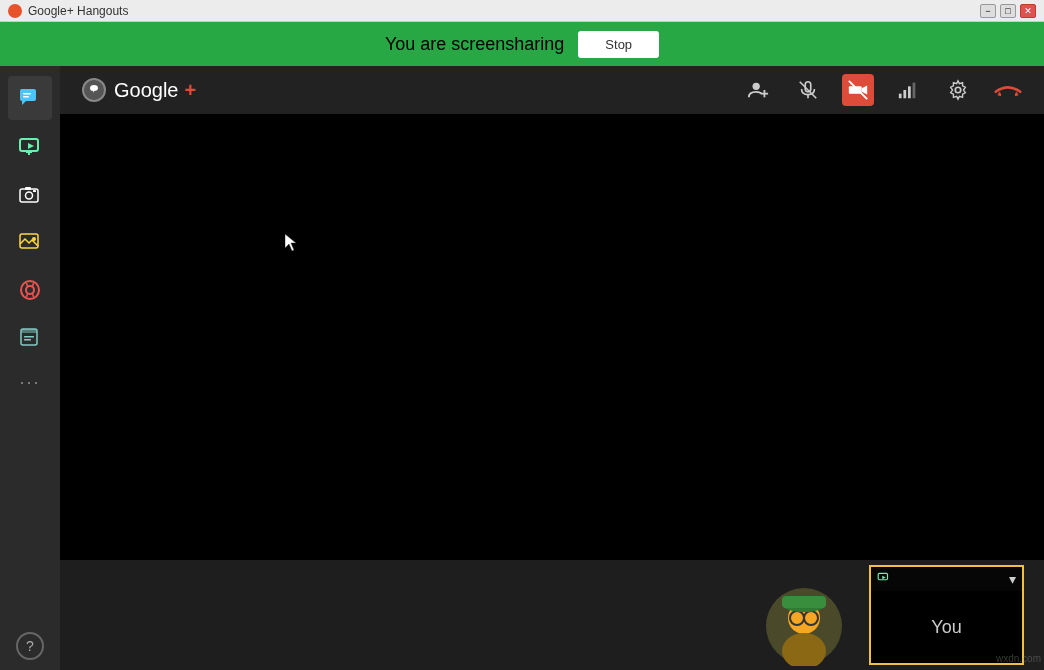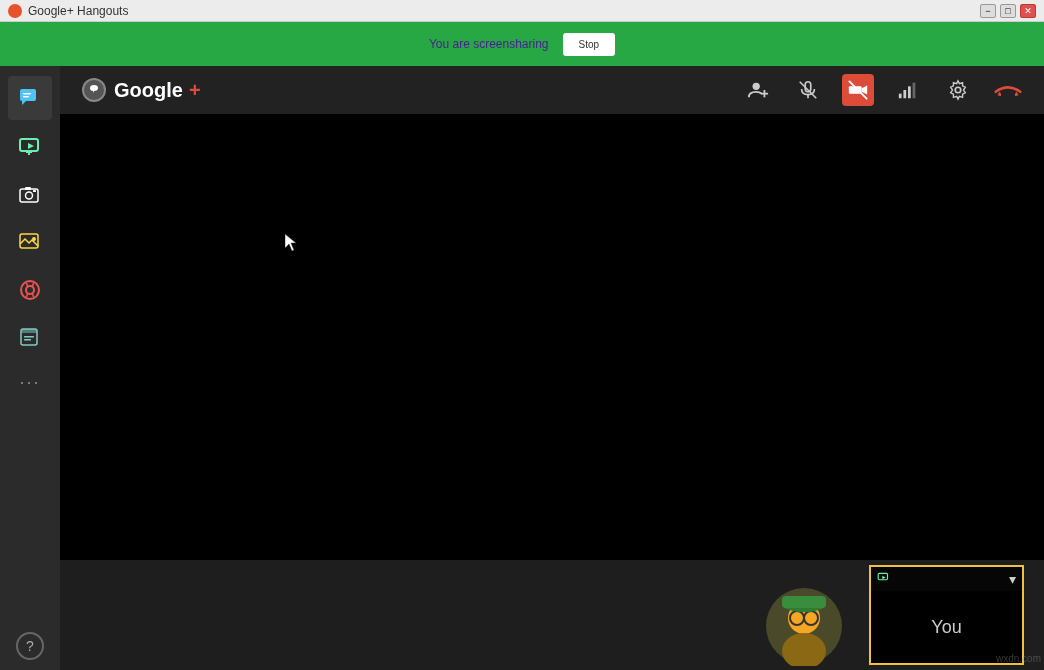--- a/index.html
+++ b/index.html
@@ -68,29 +68,29 @@
     #screenshare-bar {
       width: 100%;
       height: 44px;
       background: #27a844;
       display: flex;
       align-items: center;
       justify-content: center;
       gap: 14px;
     }
     #screenshare-text {
-      color: #4c1d95;
-      font-size: 12px;
+      color: #000000;
+      font-size: 18px;
       font-weight: 500;
     }
     .bar-btn {
       border: none;
       border-radius: 3px;
-      padding: 6px 16px;
-      font-size: 10px;
+      padding: 6px 27px;
+      font-size: 13px;
       cursor: pointer;
       font-weight: 500;
     }
     #stop-btn {
       background: white;
       color: #333;
     }
     #present-btn {
       background: transparent;
       border: 1px solid white;
@@ -368,21 +368,21 @@
   <div id="content-area">
 
     <div id="content-header">
       <div id="google-plus-logo">
 
         <svg id="hangouts-icon" width="28" height="28" viewBox="0 0 28 28">
           <circle cx="14" cy="14" r="12" fill="#888"></circle>
           <circle cx="14" cy="14" r="10" fill="#555"></circle>
           <path d="M10 12 Q10 9 14 9 Q18 9 18 12 Q18 15 14 15 L13 17 L13 15 Q10 15 10 12Z" fill="white"></path>
         </svg>
-        <span style="color:white;font-size:20px;font-weight:700;">Google</span>
+        <span style="color:white;font-size:20px;font-weight:400;">Google</span>
           <span style="color:#dd4b39;font-size:20px;font-weight:600;">+</span>
       </div>
 
       <div id="header-controls">
 
         <div class="ctrl-icon">
           <svg width="22" height="22" viewBox="0 0 24 24">
             <circle cx="10" cy="8" r="4" fill="#ccc"></circle>
             <path d="M2 20 Q2 14 10 14 Q14 14 16 16" fill="none" stroke="#ccc" stroke-width="2"></path>
             <line x1="19" y1="12" x2="19" y2="20" stroke="#ccc" stroke-width="2"></line>

